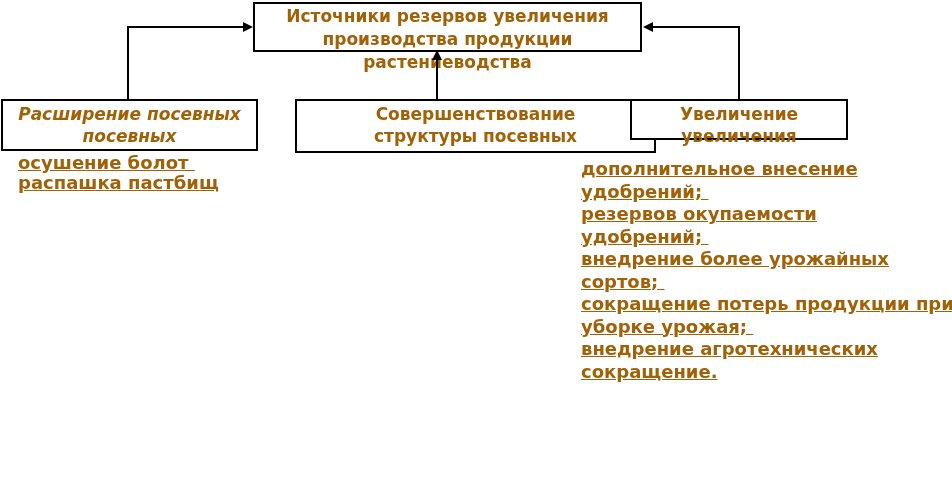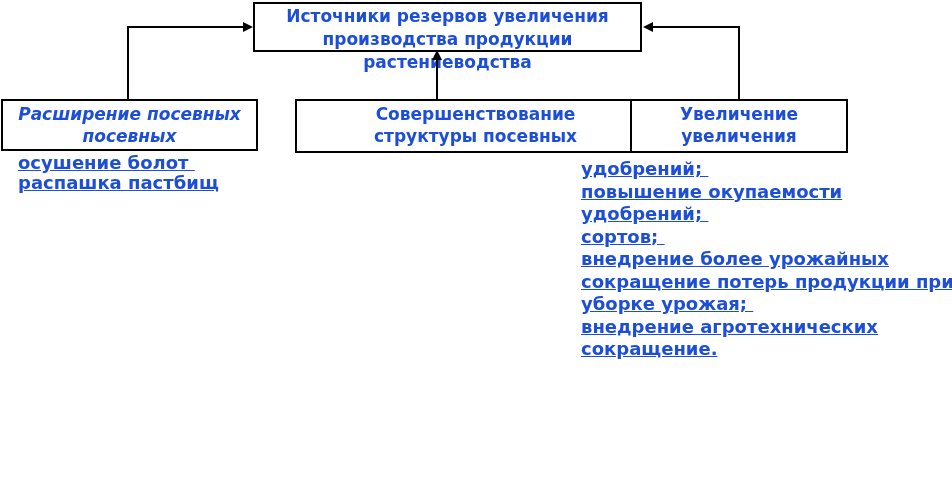--- a/index.html
+++ b/index.html
@@ -3,21 +3,21 @@
 <meta charset="utf-8">
 <style>
   html, body { margin: 0; padding: 0; background: #ffffff; }
   .canvas {
     position: relative;
     width: 952px;
     height: 481px;
     background: #ffffff;
     font-family: "DejaVu Sans", sans-serif;
     font-weight: bold;
-    color: #1d4ed8;
+    color: #a16207;
     overflow: hidden;
   }
   .box {
     position: absolute;
     box-sizing: border-box;
     border: 2px solid #000000;
     background: #ffffff;
     text-align: center;
     font-size: 17px;
     line-height: 22px;
@@ -68,21 +68,21 @@
   <div class="box branch lines" style="left:1px; top:99px; width:257px; height:52px;font-style:italic;">
       <div><span>Расширение посевных</span></div>
       <div><span>посевных</span></div>
     </div>
 
   <div class="box branch lines" style="left:295px; top:99px; width:361px; height:54px;text-align:center;">
       <div><span>Совершенствование</span></div>
       <div><span>структуры посевных</span></div>
     </div>
 
-  <div class="box branch lines" style="left:630px; top:99px; width:218px; height:54px;">
+  <div class="box branch lines" style="left:630px; top:99px; width:218px; height:41px;">
       <div><span>Увеличение</span></div>
       <div><span>увеличения</span></div>
     </div>
 
   <div class="line-v" style="left:127px; top:26px; width:2px; height:73px;"></div>
   <div class="line-h" style="left:127px; top:26px; width:117px; height:2px;"></div>
   <div class="arrow right" style="left:243px; top:22px;"></div>
 
   <div class="line-v" style="left:436px; top:58px; width:2px; height:41px;"></div>
   <div class="arrow up" style="left:432px; top:50px;"></div>
@@ -90,24 +90,25 @@
   <div class="line-v" style="left:738px; top:26px; width:2px; height:73px;"></div>
   <div class="line-h" style="left:653px; top:26px; width:87px; height:2px;"></div>
   <div class="arrow left" style="left:643px; top:22px;"></div>
 
   <div class="textblock left-notes underlined" style="left:18px; top:153px;">
       <div><span>осушение болот </span></div>
       <div><span>распашка пастбищ</span></div>
     </div>
 
   <div class="textblock right-notes underlined" style="left:581px; top:158px; width:372px;">
+      <div><span>дополнительное внесение</span></div>
       <div><span>удобрений; </span></div>
-      <div><span>повышение окупаемости</span></div>
+      <div><span>резервов окупаемости</span></div>
       <div><span>удобрений; </span></div>
+      <div><span>внедрение более урожайных</span></div>
       <div><span>сортов; </span></div>
-      <div><span>внедрение более урожайных</span></div>
       <div><span>сокращение потерь продукции при</span></div>
       <div><span>уборке урожая; </span></div>
       <div><span>внедрение агротехнических</span></div>
       <div><span>сокращение.</span></div>
     </div>
 
 </div>
 
 </body></html>

